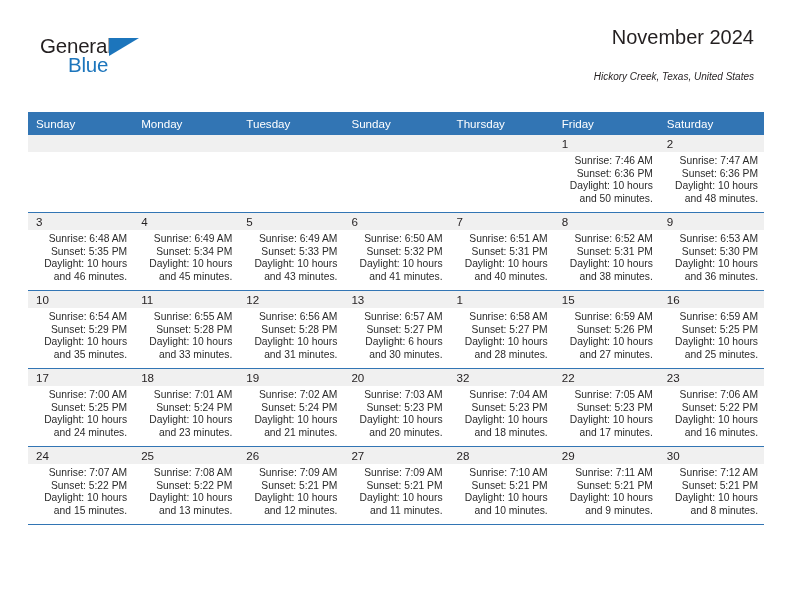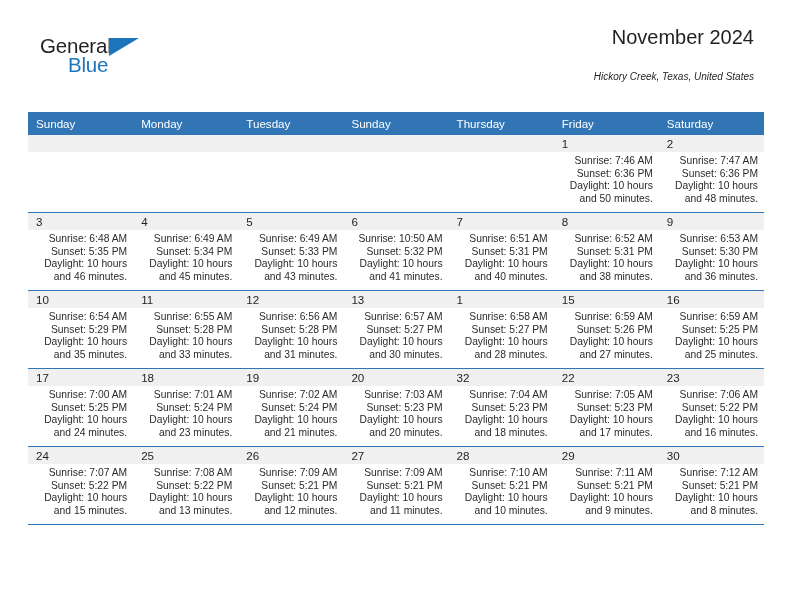--- a/index.html
+++ b/index.html
@@ -263,21 +263,21 @@
                 <div>Sunrise: 6:49 AM</div>
                 <div>Sunset: 5:33 PM</div>
                 <div class="wrap">Daylight: 10 hours and 43 minutes.</div>
               </div>
             </div>
           </td>
           <td>
             <div class="cell-inner">
               <div class="daynum-band">6</div>
               <div class="cell-body">
-                <div>Sunrise: 10:50 AM</div>
+                <div>Sunrise: 6:50 AM</div>
                 <div>Sunset: 5:32 PM</div>
                 <div class="wrap">Daylight: 10 hours and 41 minutes.</div>
               </div>
             </div>
           </td>
           <td>
             <div class="cell-inner">
               <div class="daynum-band">7</div>
               <div class="cell-body">
                 <div>Sunrise: 6:51 AM</div>
@@ -337,21 +337,21 @@
                 <div class="wrap">Daylight: 10 hours and 31 minutes.</div>
               </div>
             </div>
           </td>
           <td>
             <div class="cell-inner">
               <div class="daynum-band">13</div>
               <div class="cell-body">
                 <div>Sunrise: 6:57 AM</div>
                 <div>Sunset: 5:27 PM</div>
-                <div class="wrap">Daylight: 10 hours and 30 minutes.</div>
+                <div class="wrap">Daylight: 6 hours and 30 minutes.</div>
               </div>
             </div>
           </td>
           <td>
             <div class="cell-inner">
               <div class="daynum-band">1</div>
               <div class="cell-body">
                 <div>Sunrise: 6:58 AM</div>
                 <div>Sunset: 5:27 PM</div>
                 <div class="wrap">Daylight: 10 hours and 28 minutes.</div>

